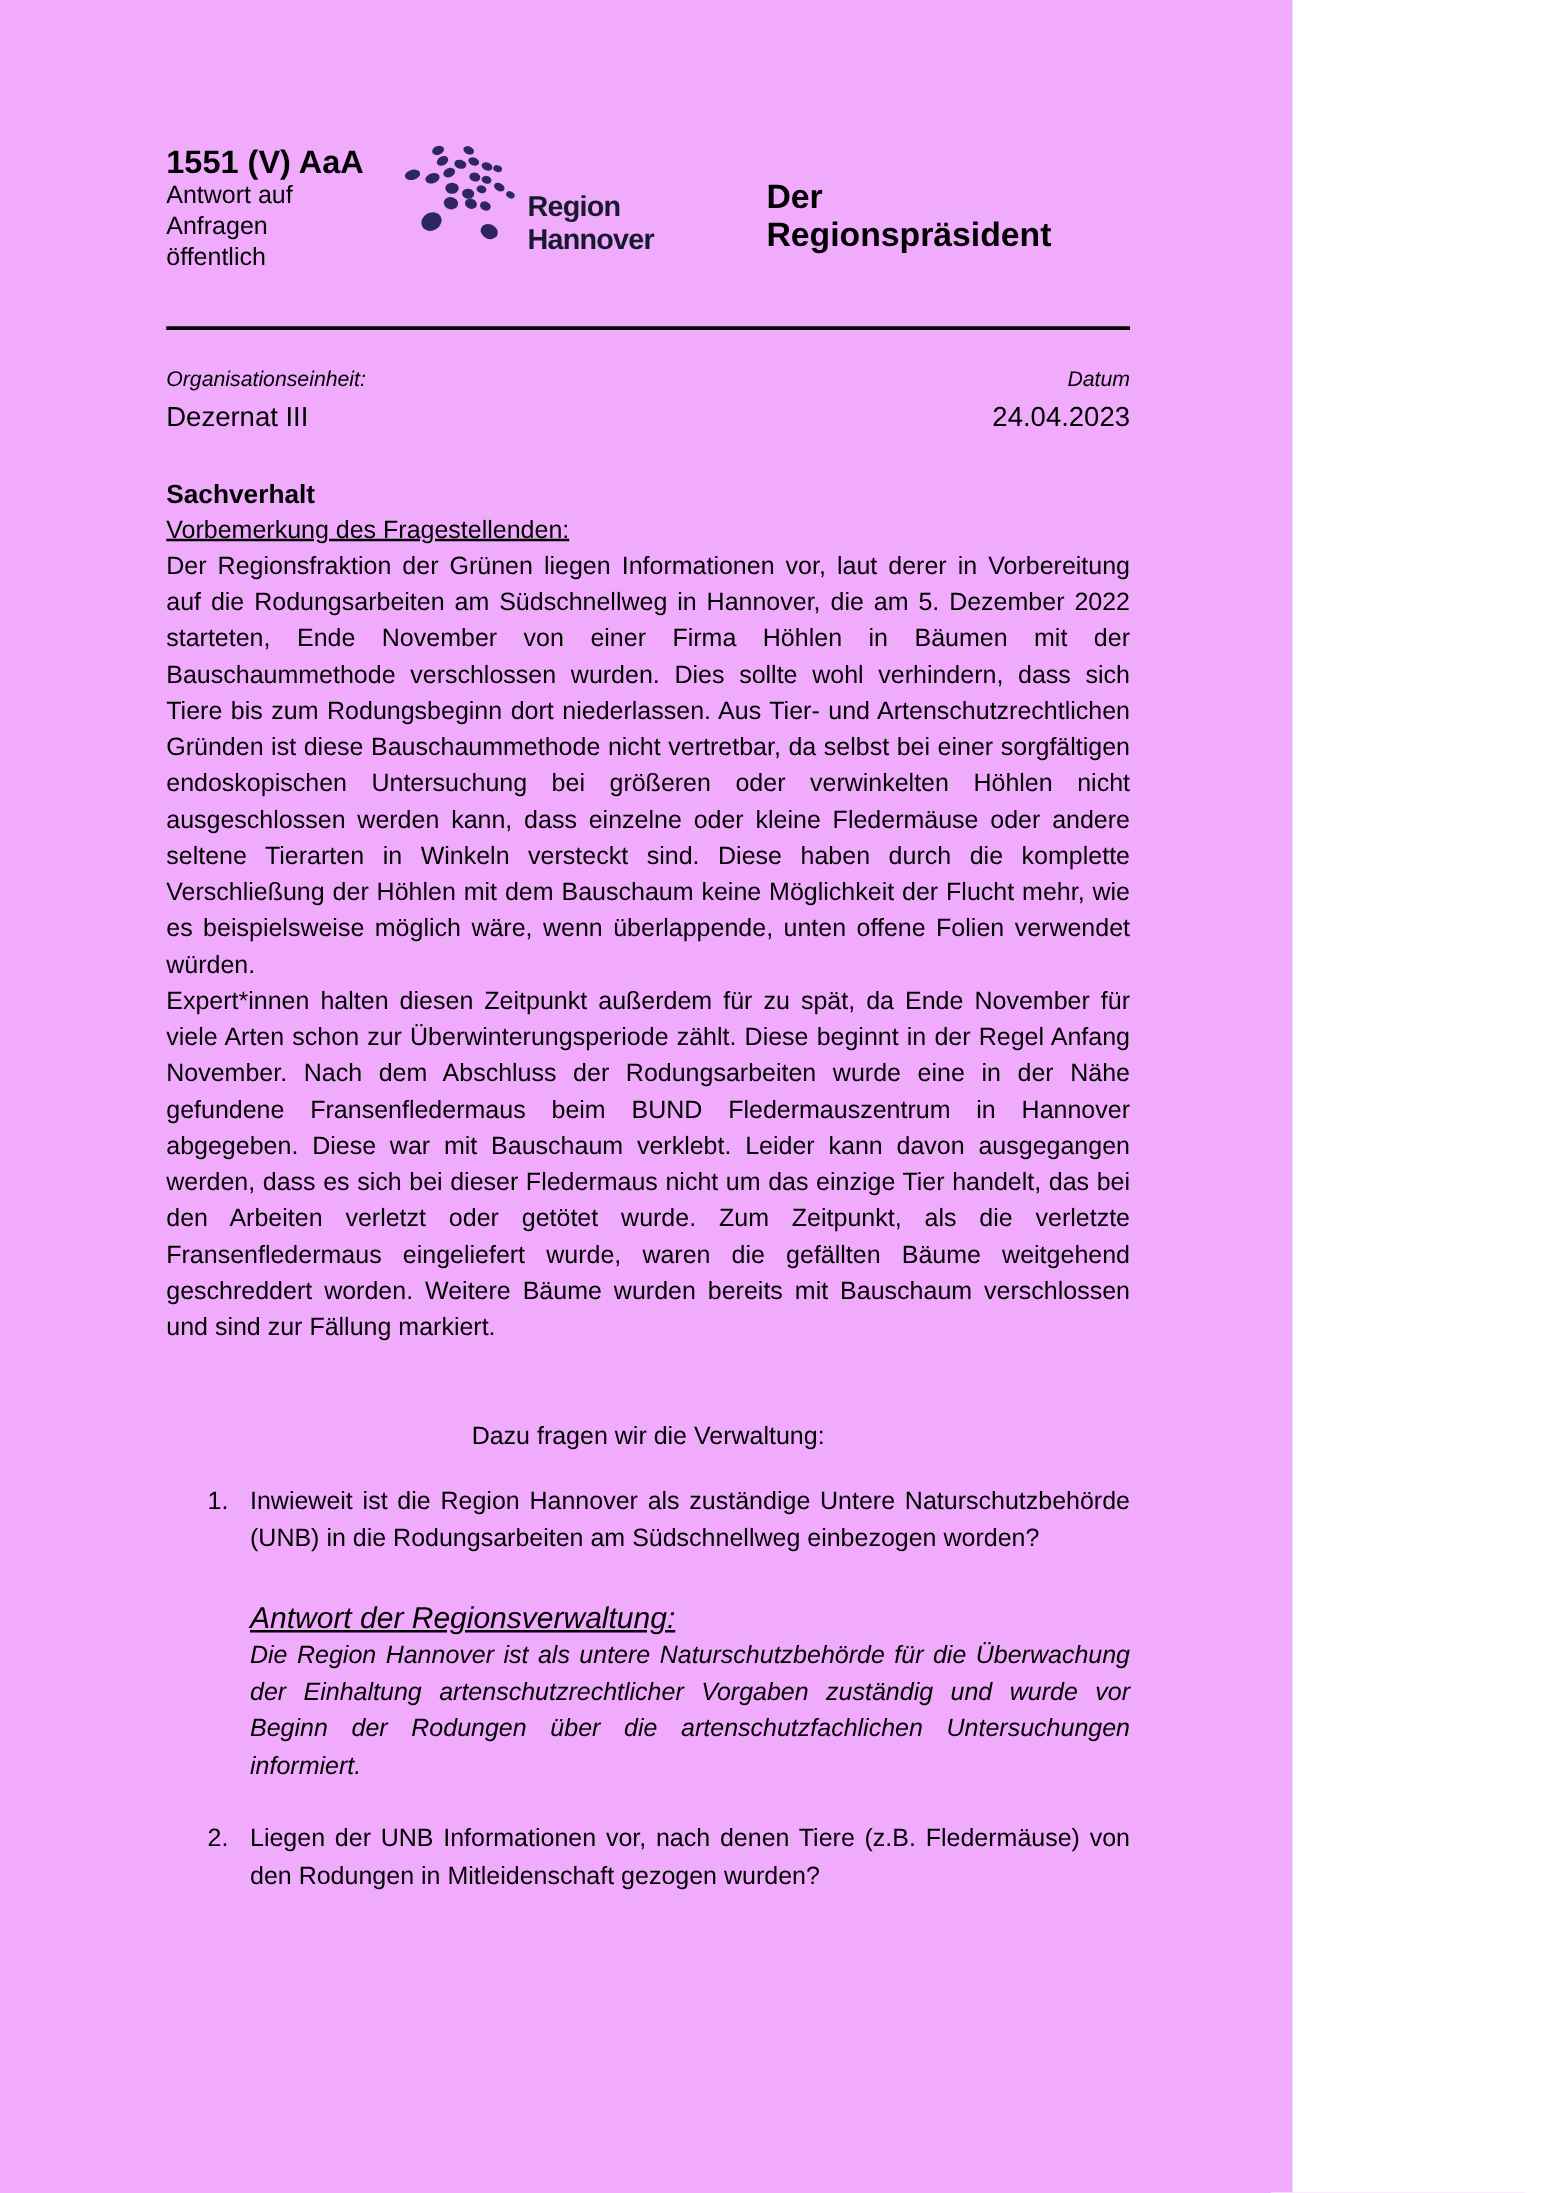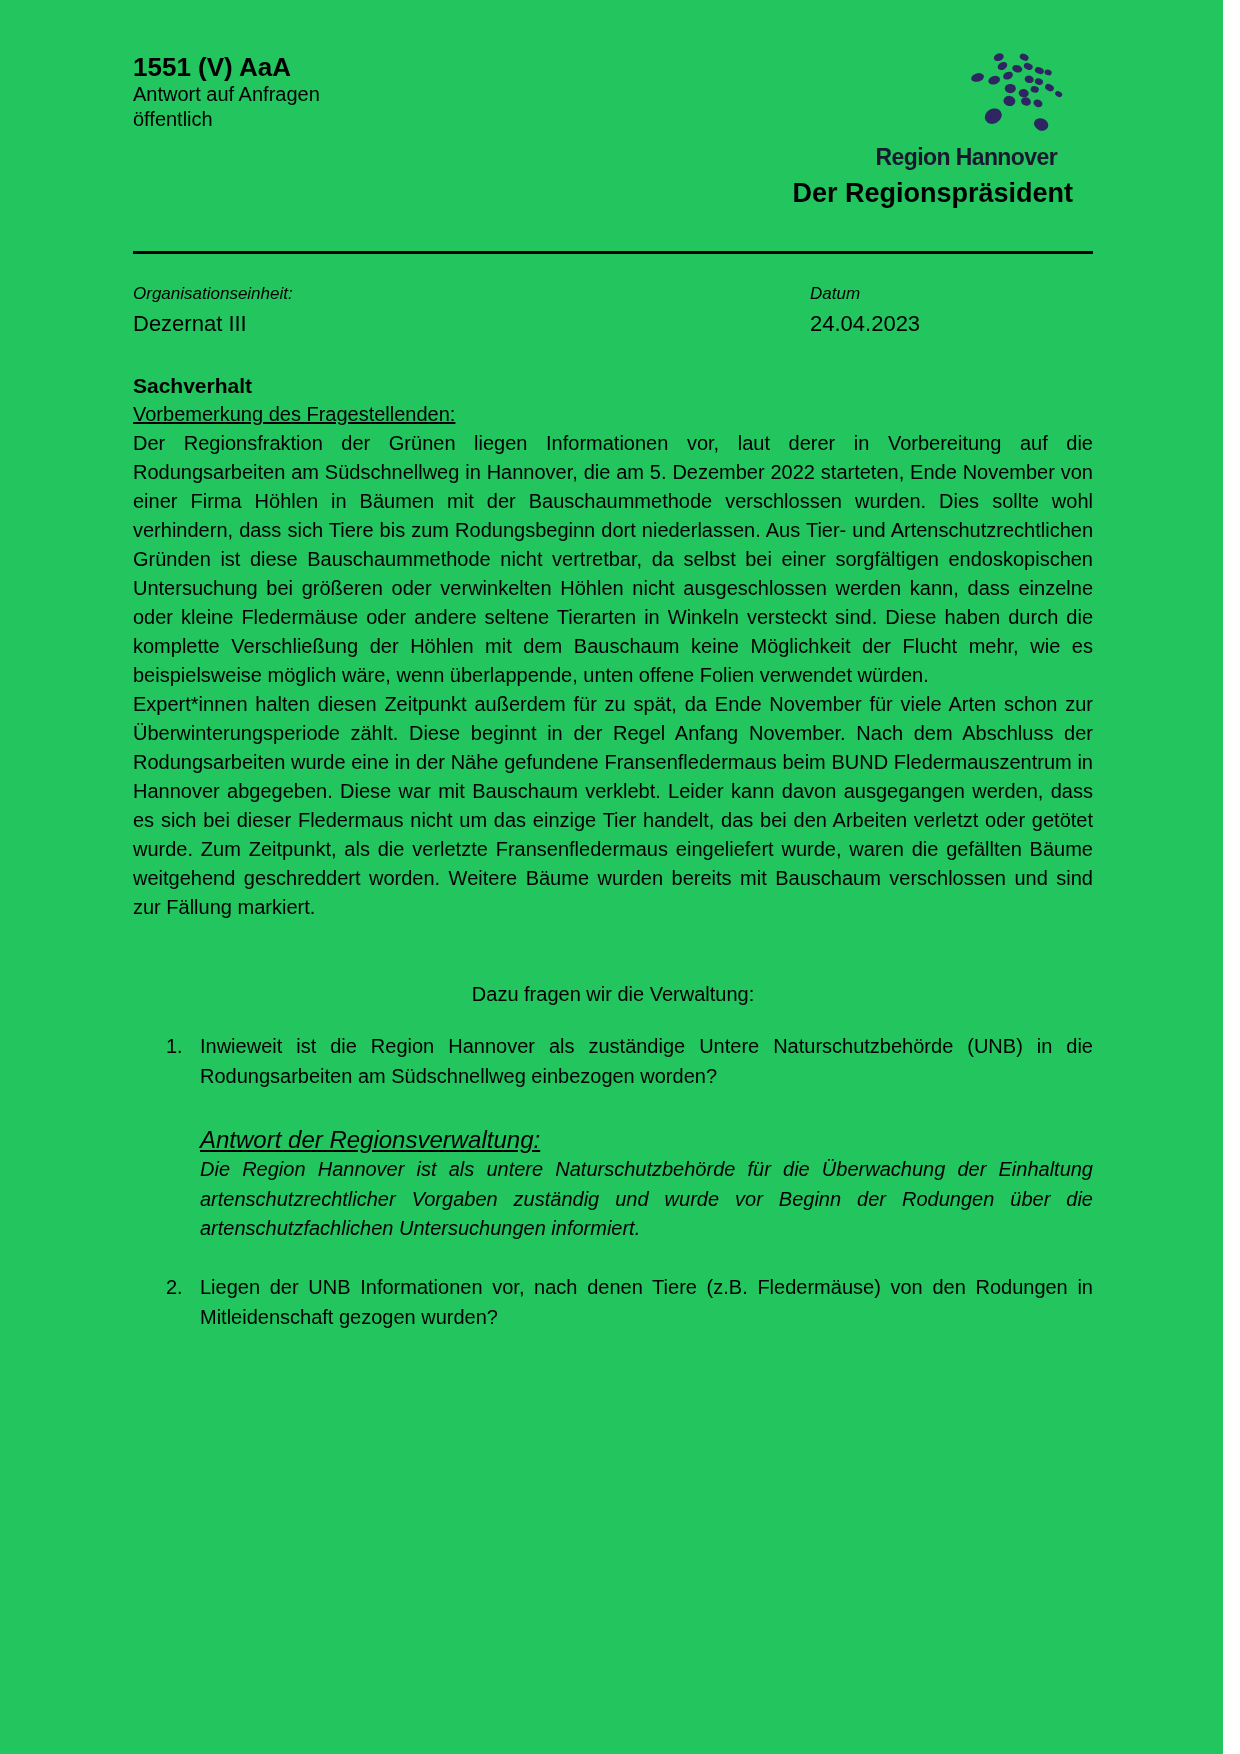--- a/index.html
+++ b/index.html
@@ -2,47 +2,46 @@
 <html><head>
 <meta charset="utf-8">
 <style>
   html, body {
     margin: 0;
     padding: 0;
     background: #ffffff;
   }
   .page {
     position: relative;
-    width: 1223px;
+    width: 1034px;
     min-height: 1754px;
     box-sizing: border-box;
-    background: #22c55e;
+    background: #f0abfc;
     color: #000000;
     font-family: "Liberation Sans", sans-serif;
-    padding: 36px 130px 60px 133px;
+    padding: 98px 130px 60px 133px;
   }
   
   .doc-header {
     display: flex;
     justify-content: space-between;
     align-items: flex-start;
   }
   .doc-id-block { margin-top: 16px; }
   .doc-number {
     font-size: 26px;
     font-weight: bold;
     line-height: 30px;
   }
   .doc-sub {
     font-size: 20px;
     line-height: 25px;
   }
   .brand-block {
     display: flex;
-    flex-direction: column;
     align-items: flex-end;
     margin-right: 20px;
   }
   .brand-logo {
     width: 106px;
     height: 106px;
     margin-right: 6px;
   }
   .brand-wordmark {
     font-size: 23px;
@@ -71,21 +70,21 @@
     border: none;
     border-top: 3px solid #000000;
     margin: 42px 0 0 0;
   }
   
   .meta-row {
     display: flex;
     margin-top: 30px;
   }
   .meta-col-left { width: 677px; }
-  .meta-col-right { flex: 1; }
+  .meta-col-right { flex: 1; text-align: right; }
   .meta-label {
     font-style: italic;
     font-size: 17px;
     line-height: 19px;
   }
   .meta-value {
     font-size: 22px;
     line-height: 27px;
     margin-top: 7px;
   }

